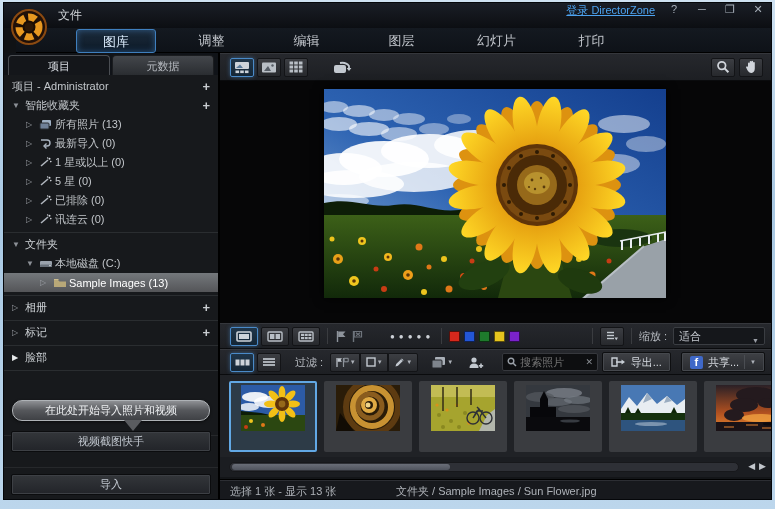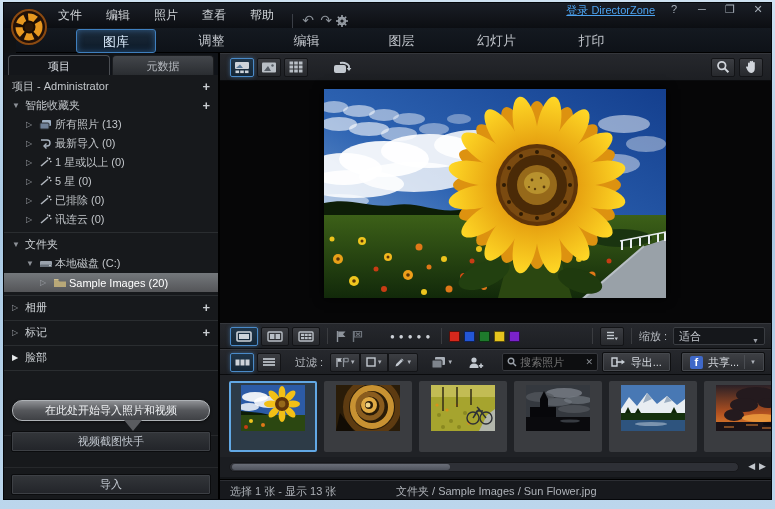--- a/index.html
+++ b/index.html
@@ -7,21 +7,21 @@
   body { font-family:"Liberation Sans","DejaVu Sans",sans-serif; }
 
   .frame { width:775px; height:509px; padding:2px 3px 9px 3px;
     background:linear-gradient(180deg,#cfe2f2 0%,#a9c8e2 40%,#bcd6ec 100%); }
   .app { position:relative; width:769px; height:498px; background:#101215; overflow:hidden;
     border:1px solid #05070a; }
 
   
   .titlebar { position:absolute; left:0; top:0; width:769px; height:25px;
     background:linear-gradient(180deg,#1a1e26,#0c0e12); }
-  .menu { position:absolute; left:42px; top:0; height:25px; display:flex; align-items:flex-end; }
+  .menu { position:absolute; left:42px; top:0; height:25px; display:flex; align-items:flex-start;flex-direction:column; }
   .menu-item { color:#d0d4d8; font-size:12px; padding:0 12px; height:25px; line-height:25px; cursor:default; }
   .tb-sep { width:1px; height:14px; background:#3a3e46; margin:0 6px; }
   .hist-ico { color:#8a9098; font-size:14px; width:18px; text-align:center; }
   .titlebar-right { position:absolute; right:6px; top:0; height:25px; display:flex; gap:10px; }
   .login { color:#4da3f0; font-size:11px; text-decoration:underline; }
   .winbtn { color:#a8b0ba; font-size:11px; width:18px; text-align:center; }
 
   
   .modebar { position:absolute; left:12px; top:25px; width:769px; height:25px;
     background:linear-gradient(180deg,#141920,#0e1218); border-bottom:1px solid #000; }
@@ -282,21 +282,21 @@
         <span>本地磁盘 (C:)</span>
       </div>
       <div class="trow lvl2 selrow">
         <span class="exp">▷</span>
         <span class="ticon">
           <svg width="14" height="11" viewBox="0 0 14 11">
                 <path d="M1,3 L5,3 L6.5,4.5 L13,4.5 L13,10 L1,10 Z" fill="#b8a878"></path>
                 <path d="M1,3 L1,2 L5,2 L6,3 Z" fill="#cdbd8d"></path>
               </svg>
         </span>
-        <span>Sample Images (20)</span>
+        <span>Sample Images (13)</span>
       </div>
       <div class="trow sect">
         <span class="exp">▷</span>
         <span>相册</span>
         <span class="plus">+</span>
       </div>
       <div class="trow sect">
         <span class="exp">▷</span>
         <span>标记</span>
         <span class="plus">+</span>

